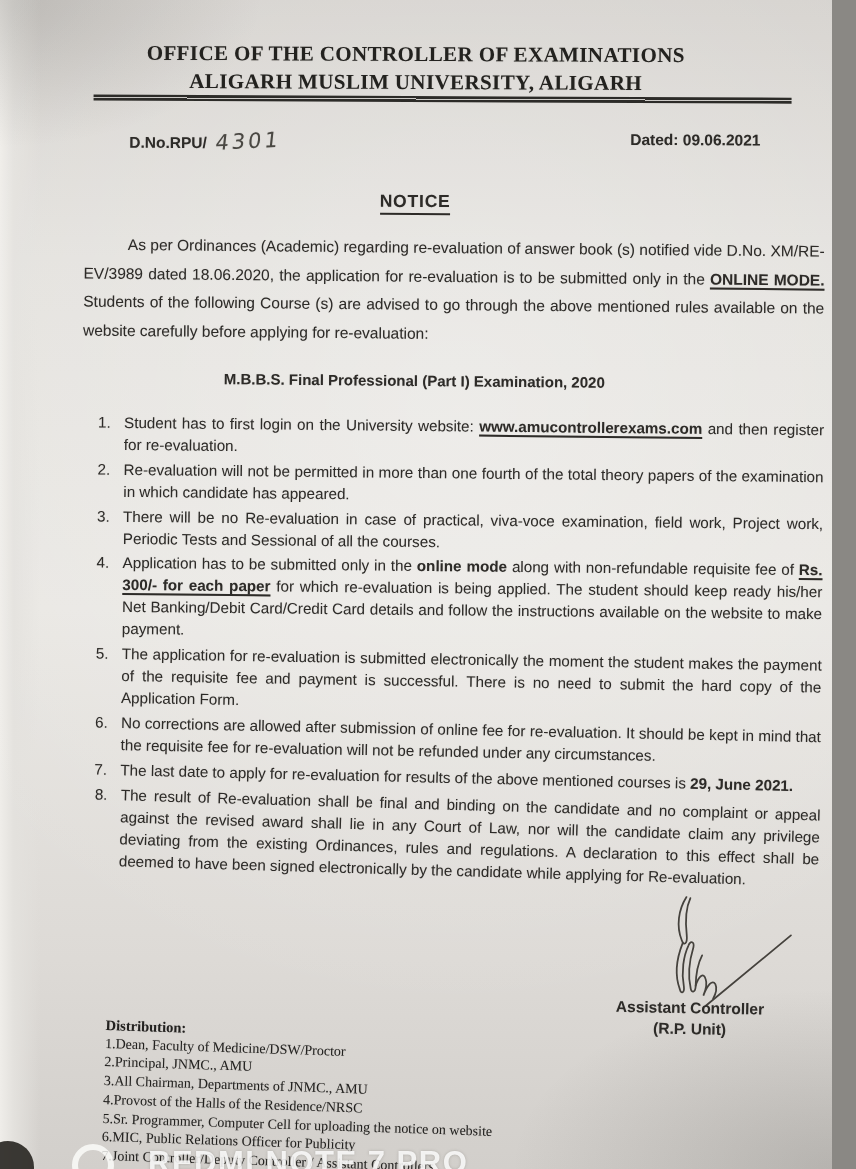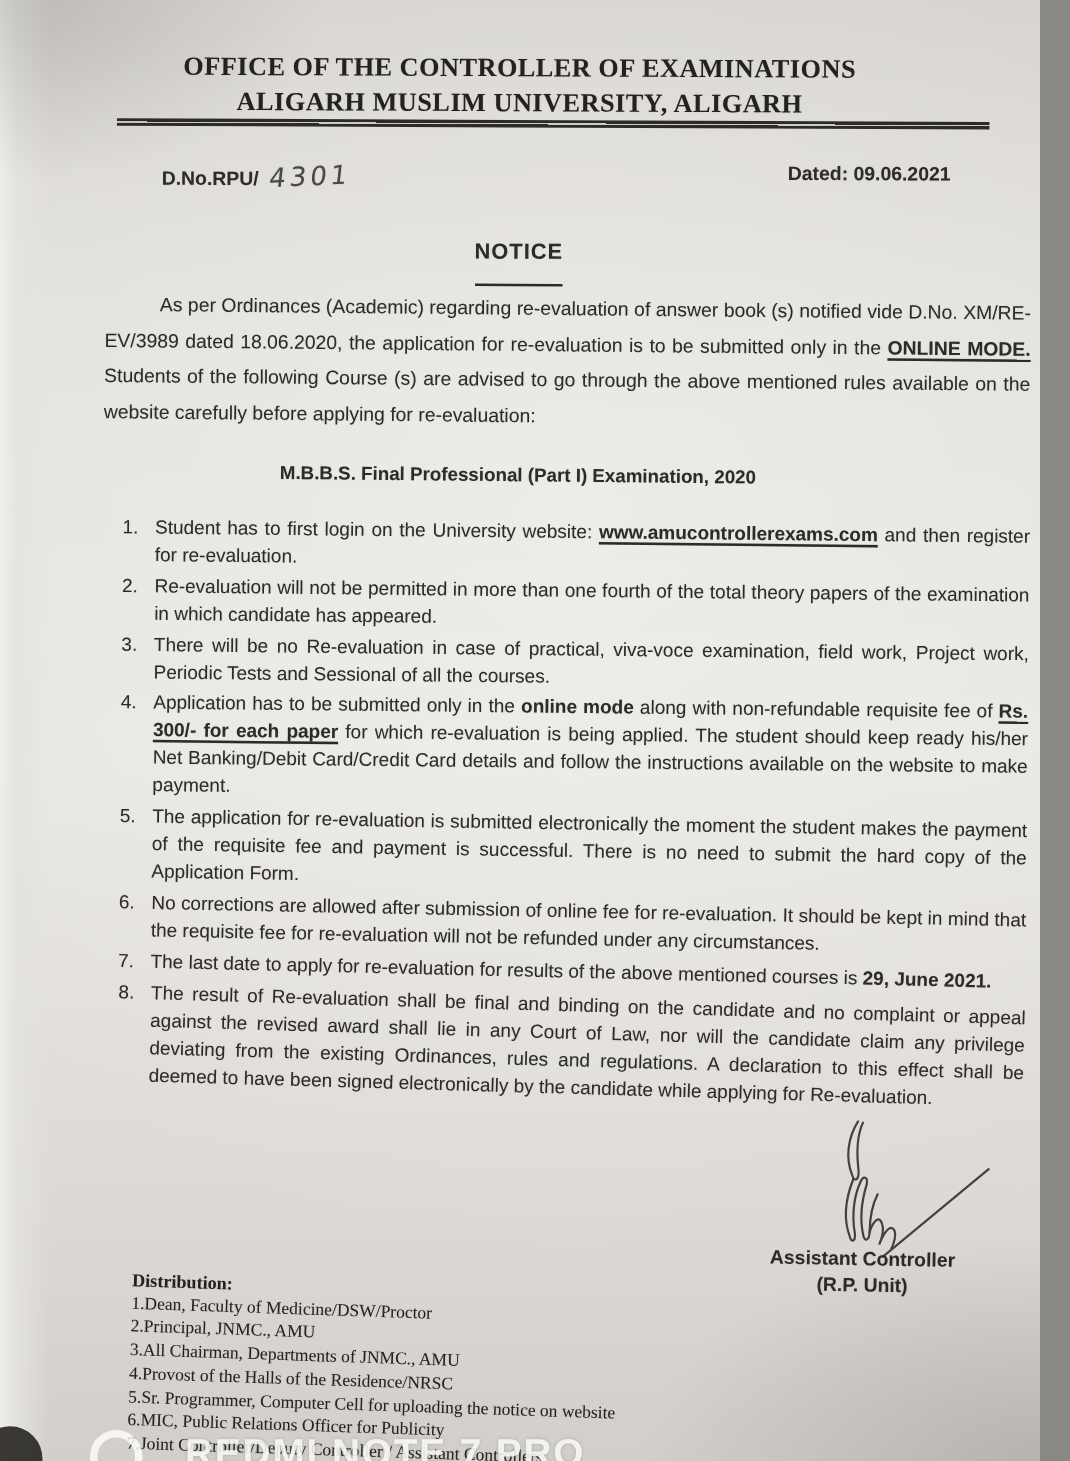--- a/index.html
+++ b/index.html
@@ -26,21 +26,21 @@
 
   .meta{ position:absolute; top:130px; left:130px; right:71px;
     display:flex; justify-content:space-between; align-items:flex-start;
     font-weight:700; font-size:15.5px; }
   .handwritten{ display:inline-block; font-family:"DejaVu Sans",sans-serif; font-weight:400;
     font-size:21px; letter-spacing:3px; color:#4a4843; transform:rotate(-3deg) skewX(-9deg);
     margin-left:8px; }
 
   .notice-wrap{ position:absolute; top:191px; left:0; right:0; text-align:center; }
   .notice-heading{ display:inline-block; font-weight:700; font-size:17.5px; letter-spacing:.8px;
-    border-bottom:2.4px solid #2d2b28; padding-bottom:15px; }
+    border-bottom:2.4px solid #2d2b28; padding-bottom:1px; }
 
   .intro{ position:absolute; top:232px; left:85px; width:741px;
     font-size:15.5px; line-height:28.6px; text-align:justify; text-indent:44px;
     transform:rotate(.3deg); transform-origin:0 0; }
 
   .course-title{ position:absolute; top:372px; left:0; right:0; text-align:center;
     font-weight:700; font-size:15px; transform:rotate(.3deg); }
 
   .notice-list{ position:absolute; top:413px; left:100px; width:726px;
     font-size:15.2px; line-height:21.9px; transform:rotate(.35deg); transform-origin:0 0; }

